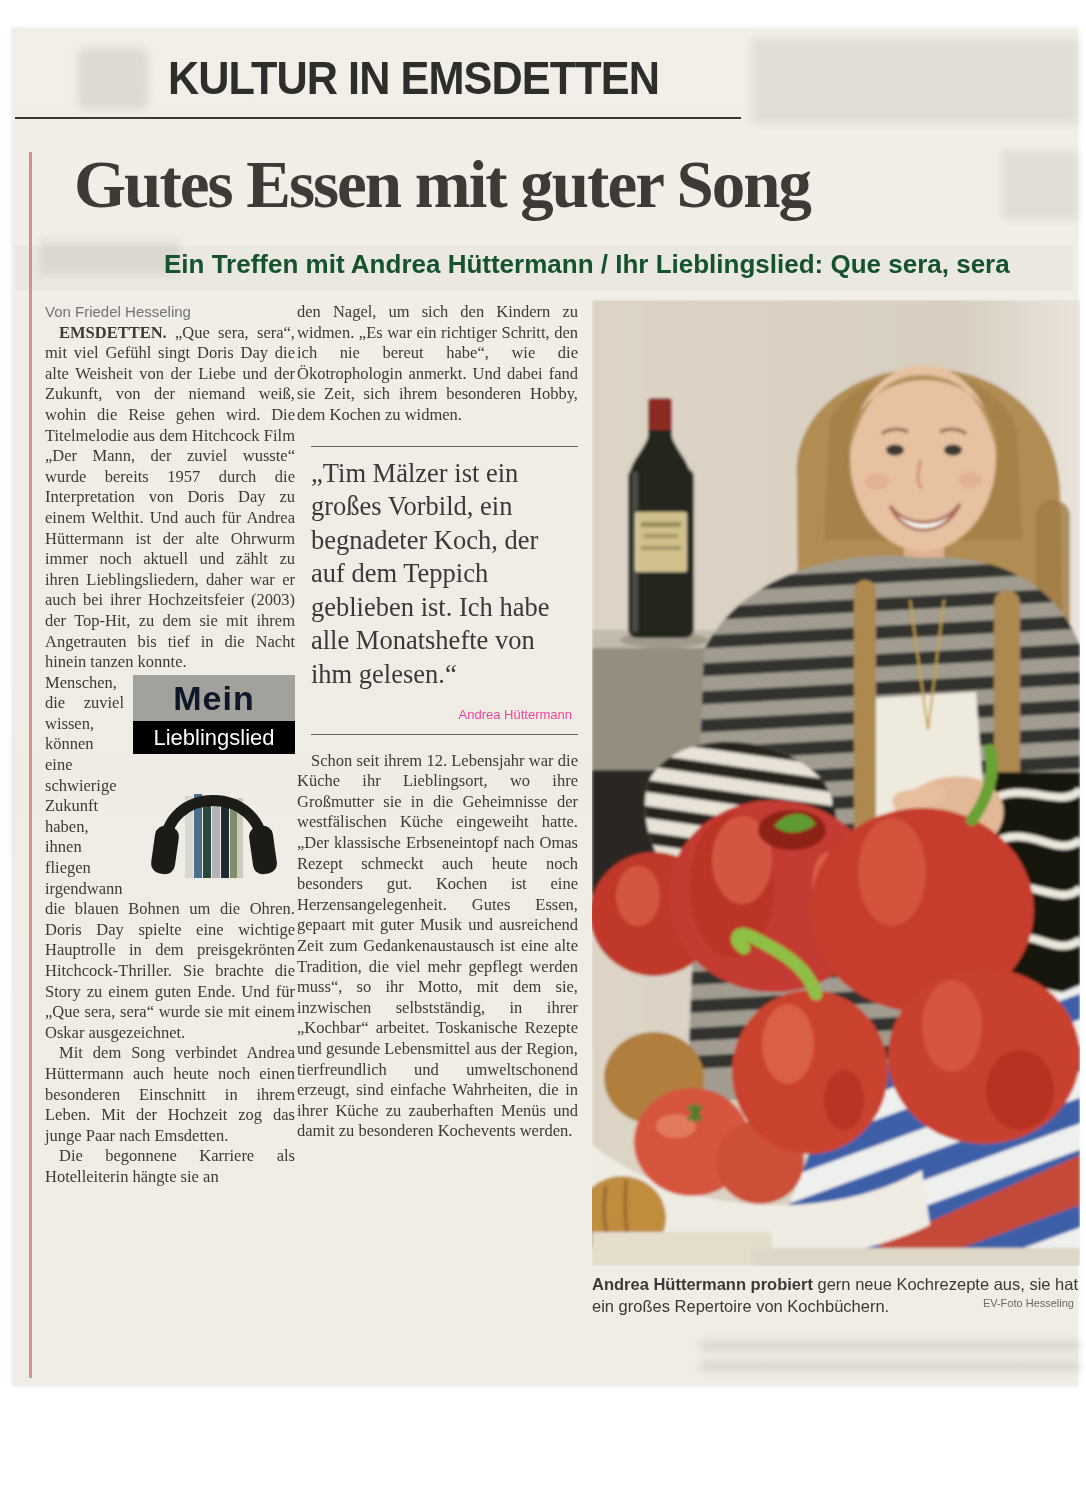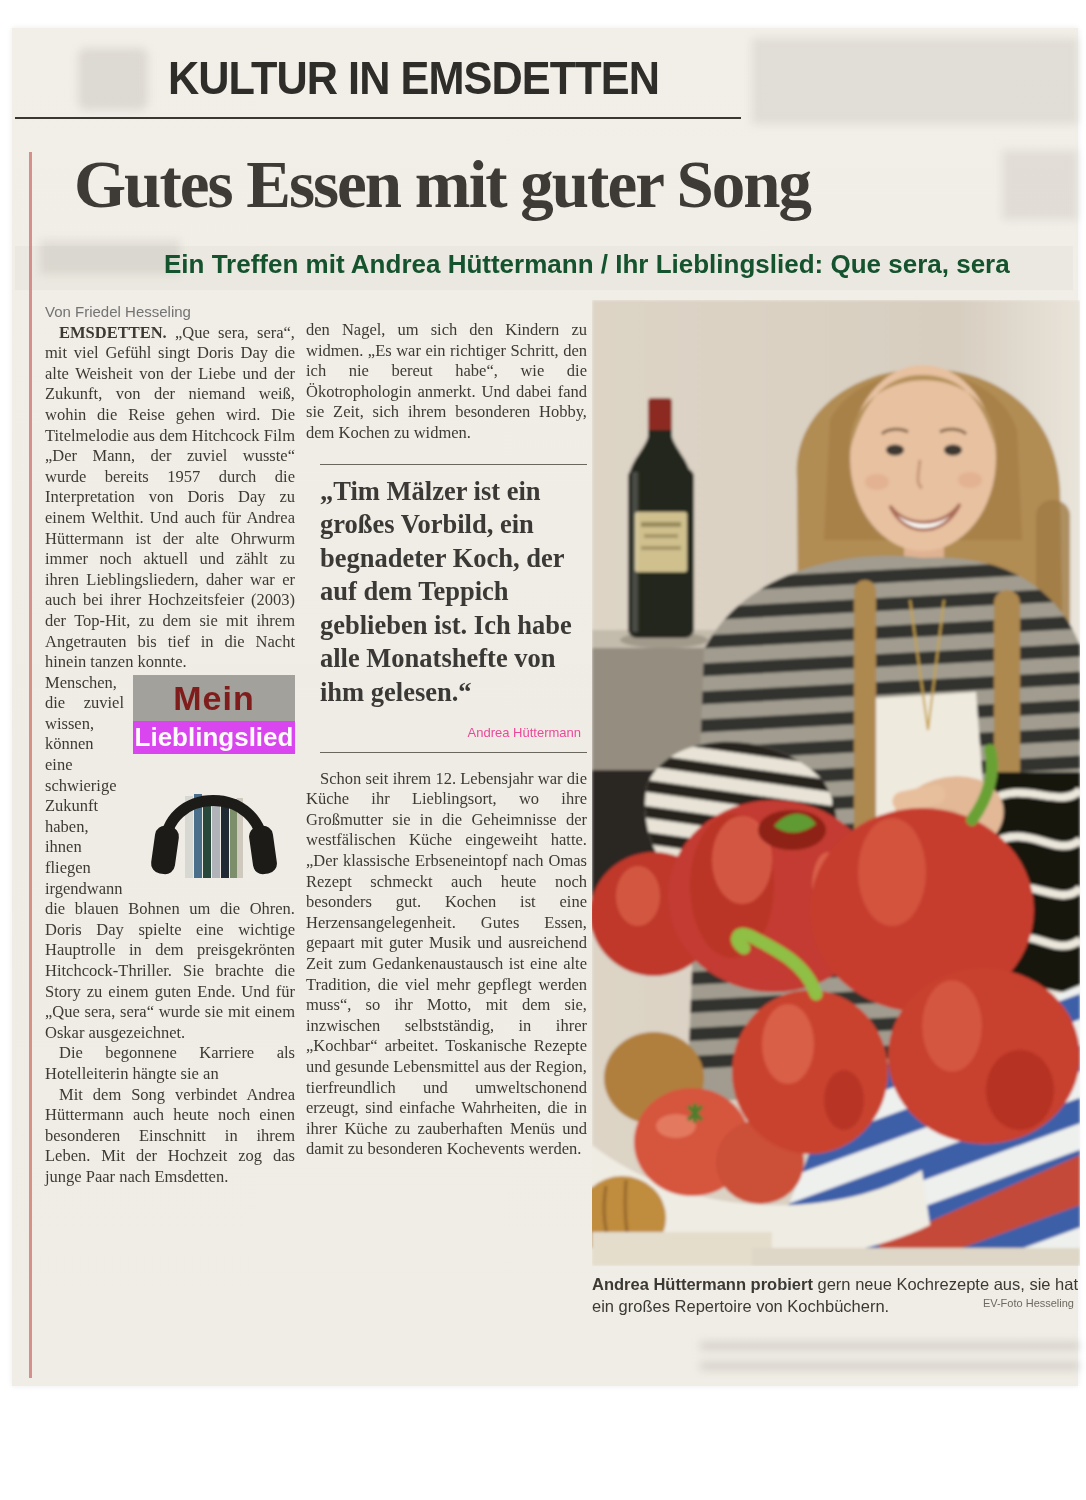--- a/index.html
+++ b/index.html
@@ -40,38 +40,38 @@
     white-space:nowrap;
   }
   
   .byline{
     font-family:"Liberation Sans", sans-serif;font-size:15px;color:#737373;
     margin:0 0 20px 0;
   }
   .col{position:absolute;top:302px;font-size:16.5px;line-height:20.6px;color:#3d3a34;
     text-align:justify;hyphens:auto;-webkit-hyphens:auto;}
   .col1{left:45px;width:250px;}
-  .col2{left:306px;width:281px;margin-top:18px;}
+  .col2{left:297px;width:281px;}
   .col p{margin:0;}
   .col p + p{text-indent:14px;}
   .lead-label{font-weight:bold;}
   
   .infobox{
     float:right;width:162px;margin:2px 0 4px 9px;
     font-family:"Liberation Sans", sans-serif;text-align:center;
   }
-  .infobox-top{background:#a2a19b;color:#7f1d1d;font-weight:bold;font-size:34px;
+  .infobox-top{background:#a2a19b;color:#0f172a;font-weight:bold;font-size:34px;
     line-height:46px;height:46px;letter-spacing:1px;}
-  .infobox-bottom{background:#d946ef;color:#fbfbf8;font-weight:bold;font-size:26px;
+  .infobox-bottom{background:#000000;color:#fbfbf8;font-weight:normal;font-size:22px;
     line-height:33px;height:33px;}
   .infobox-art{height:128px;position:relative;}
   
   .quote-block{margin:20px 0 16px 14px;padding:10px 0 8px 0;
     border-top:1.5px solid #6a675f;border-bottom:1.5px solid #6a675f;}
-  .quote-text{font-family:"Liberation Serif", serif;font-weight:bold;font-size:26.5px;
+  .quote-text{font-family:"Liberation Serif", serif;font-weight:normal;font-size:26.5px;
     line-height:33.5px;color:#3b3936;text-align:left;text-indent:0;}
   .quote-attr{font-family:"Liberation Sans", sans-serif;font-size:13px;color:#ec4899;
     text-align:right;margin-top:14px;padding-right:6px;}
   
   .photo{position:absolute;left:592px;top:300px;width:488px;height:966px;overflow:hidden;}
   .caption{
     position:absolute;left:592px;top:1274px;width:490px;
     font-family:"Liberation Sans", sans-serif;font-size:16.5px;line-height:21.5px;color:#3b3934;
   }
   .caption .credit{position:absolute;right:8px;bottom:3px;font-size:11px;color:#6b6960;}
@@ -117,22 +117,22 @@
 
         <path d="M32,96 C30,30 130,30 130,96" fill="none" stroke="#1d1b17" stroke-width="11" stroke-linecap="round"></path>
 
         <rect x="20" y="72" width="24" height="48" rx="10" fill="#1d1b17" transform="rotate(8 32 96)"></rect>
         <rect x="118" y="72" width="24" height="48" rx="10" fill="#1d1b17" transform="rotate(-8 130 96)"></rect>
       </svg>
     </div>
   </div>
 
   <p>Menschen, die zuviel wissen, können eine schwierige Zukunft haben, ihnen fliegen irgendwann die blauen Bohnen um die Ohren. Doris Day spielte eine wichtige Hauptrolle in dem preisgekrönten Hitchcock-Thriller. Sie brachte die Story zu einem guten Ende. Und für „Que sera, sera“ wurde sie mit einem Oskar ausgezeichnet.</p>
+  <p>Mit dem Song verbindet Andrea Hüttermann auch heute noch einen besonderen Einschnitt in ihrem Leben. Mit der Hochzeit zog das junge Paar nach Emsdetten.</p>
   <p>Die begonnene Karriere als Hotelleiterin hängte sie an</p>
-  <p>Mit dem Song verbindet Andrea Hüttermann auch heute noch einen besonderen Einschnitt in ihrem Leben. Mit der Hochzeit zog das junge Paar nach Emsdetten.</p>
 </div>
 
 <div class="col col2">
   <p>den Nagel, um sich den Kindern zu widmen. „Es war ein richtiger Schritt, den ich nie bereut habe“, wie die Ökotrophologin anmerkt. Und dabei fand sie Zeit, sich ihrem besonderen Hobby, dem Kochen zu widmen.</p>
   <div class="quote-block">
     <div class="quote-text">„Tim Mälzer ist ein großes Vorbild, ein begnadeter Koch, der auf dem Teppich geblieben ist. Ich habe alle Monatshefte von ihm gelesen.“</div>
     <div class="quote-attr">Andrea Hüttermann</div>
   </div>
   <p style="text-indent:14px;">Schon seit ihrem 12. Lebensjahr war die Küche ihr Lieblingsort, wo ihre Großmutter sie in die Geheimnisse der westfälischen Küche eingeweiht hatte. „Der klassische Erbseneintopf nach Omas Rezept schmeckt auch heute noch besonders gut. Kochen ist eine Herzensangelegenheit. Gutes Essen, gepaart mit guter Musik und ausreichend Zeit zum Gedankenaustausch ist eine alte Tradition, die viel mehr gepflegt werden muss“, so ihr Motto, mit dem sie, inzwischen selbstständig, in ihrer „Kochbar“ arbeitet. Toskanische Rezepte und gesunde Lebensmittel aus der Region, tierfreundlich und umweltschonend erzeugt, sind einfache Wahrheiten, die in ihrer Küche zu zauberhaften Menüs und damit zu besonderen Kochevents werden.</p>
 </div>

